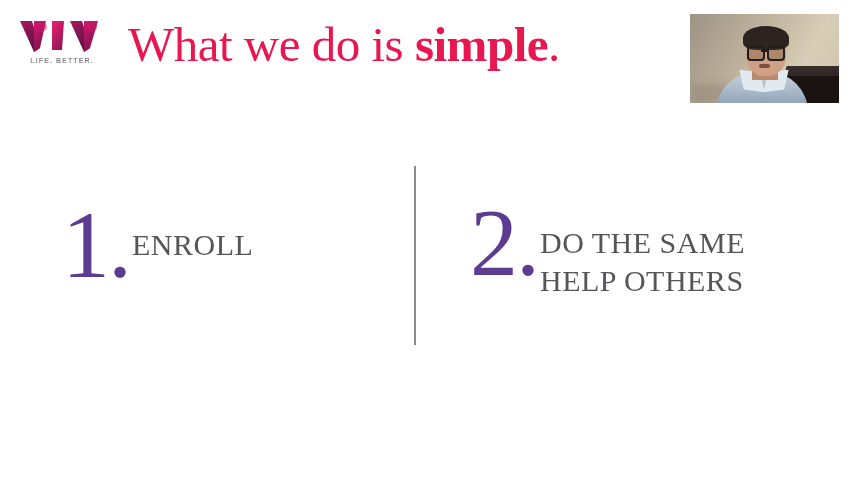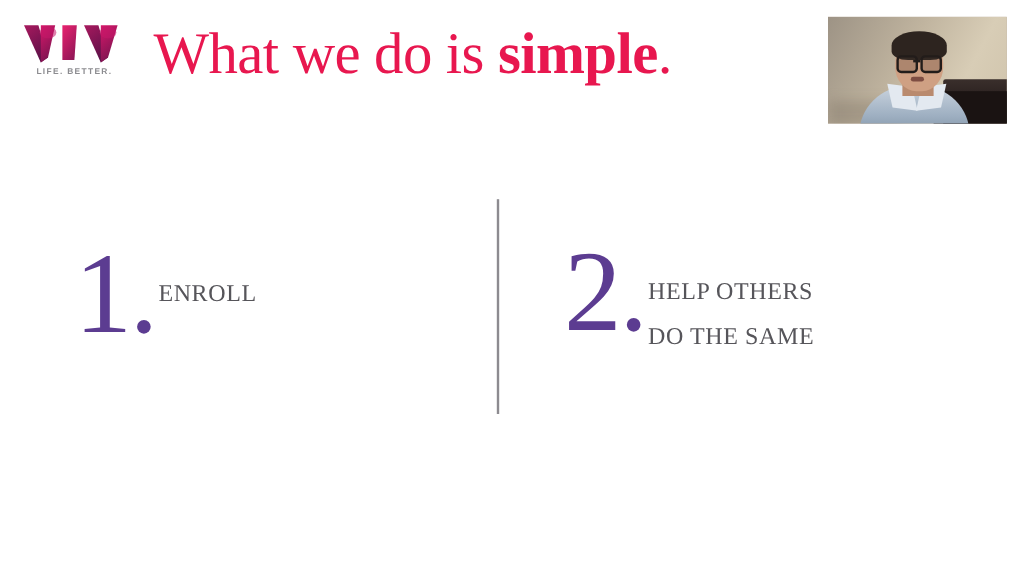--- a/index.html
+++ b/index.html
@@ -161,21 +161,21 @@
     font-family: "Liberation Serif", serif;
     font-size: 96px;
     line-height: 86px;
     color: #5c3c91;
     font-weight: normal;
     letter-spacing: -2px;
     margin-right: 2px;
   }
   .step-text {
     font-family: "Liberation Serif", serif;
-    font-size: 20px;
+    font-size: 30px;
     line-height: 38px;
     color: #56555a;
     letter-spacing: 0.5px;
     padding-top: 24px;
     white-space: nowrap;
   }
   .step-text .line { display: block; }
 </style>
 </head>
 <body>
@@ -233,18 +233,18 @@
   <div class="step" id="step-1">
     <span class="step-number">1.</span>
     <span class="step-text">
       <span class="line">ENROLL</span>
     </span>
   </div>
 
   <div class="step" id="step-2">
     <span class="step-number">2.</span>
     <span class="step-text">
+      <span class="line">DO THE SAME</span>
       <span class="line">HELP OTHERS</span>
-      <span class="line">DO THE SAME</span>
     </span>
   </div>
 
 </div>
 
 </body></html>

